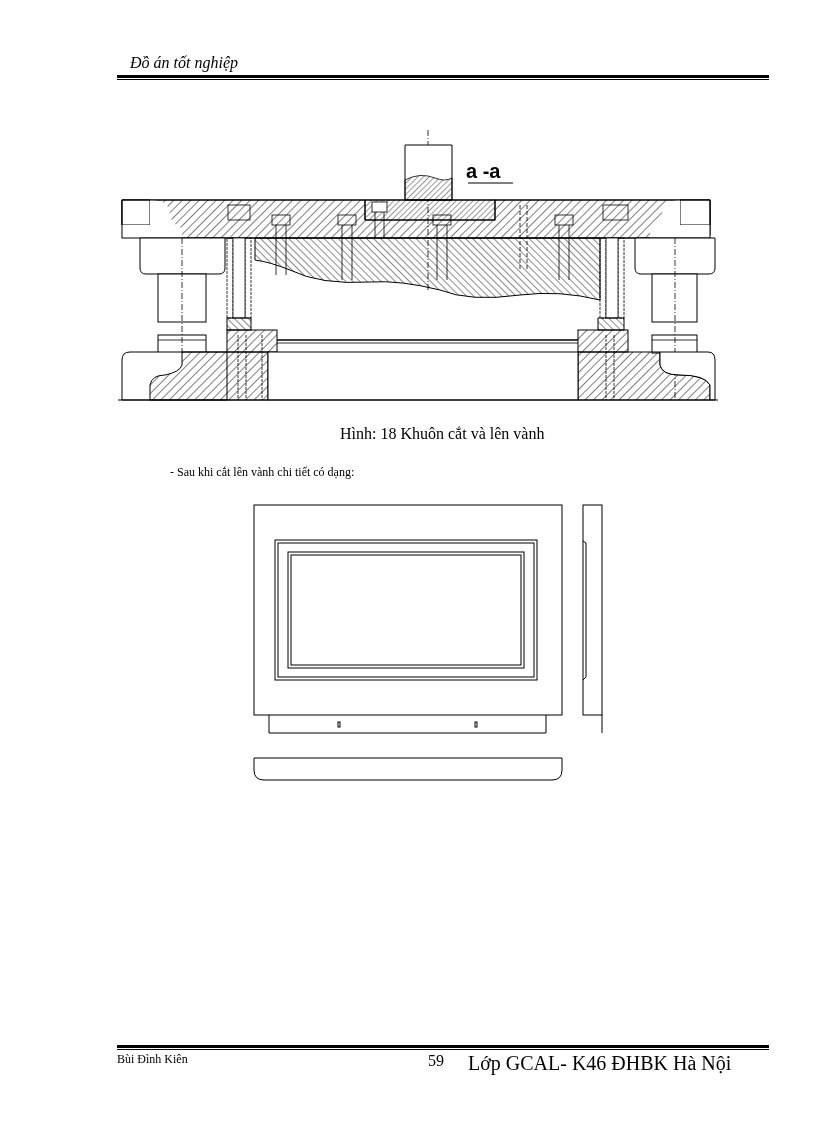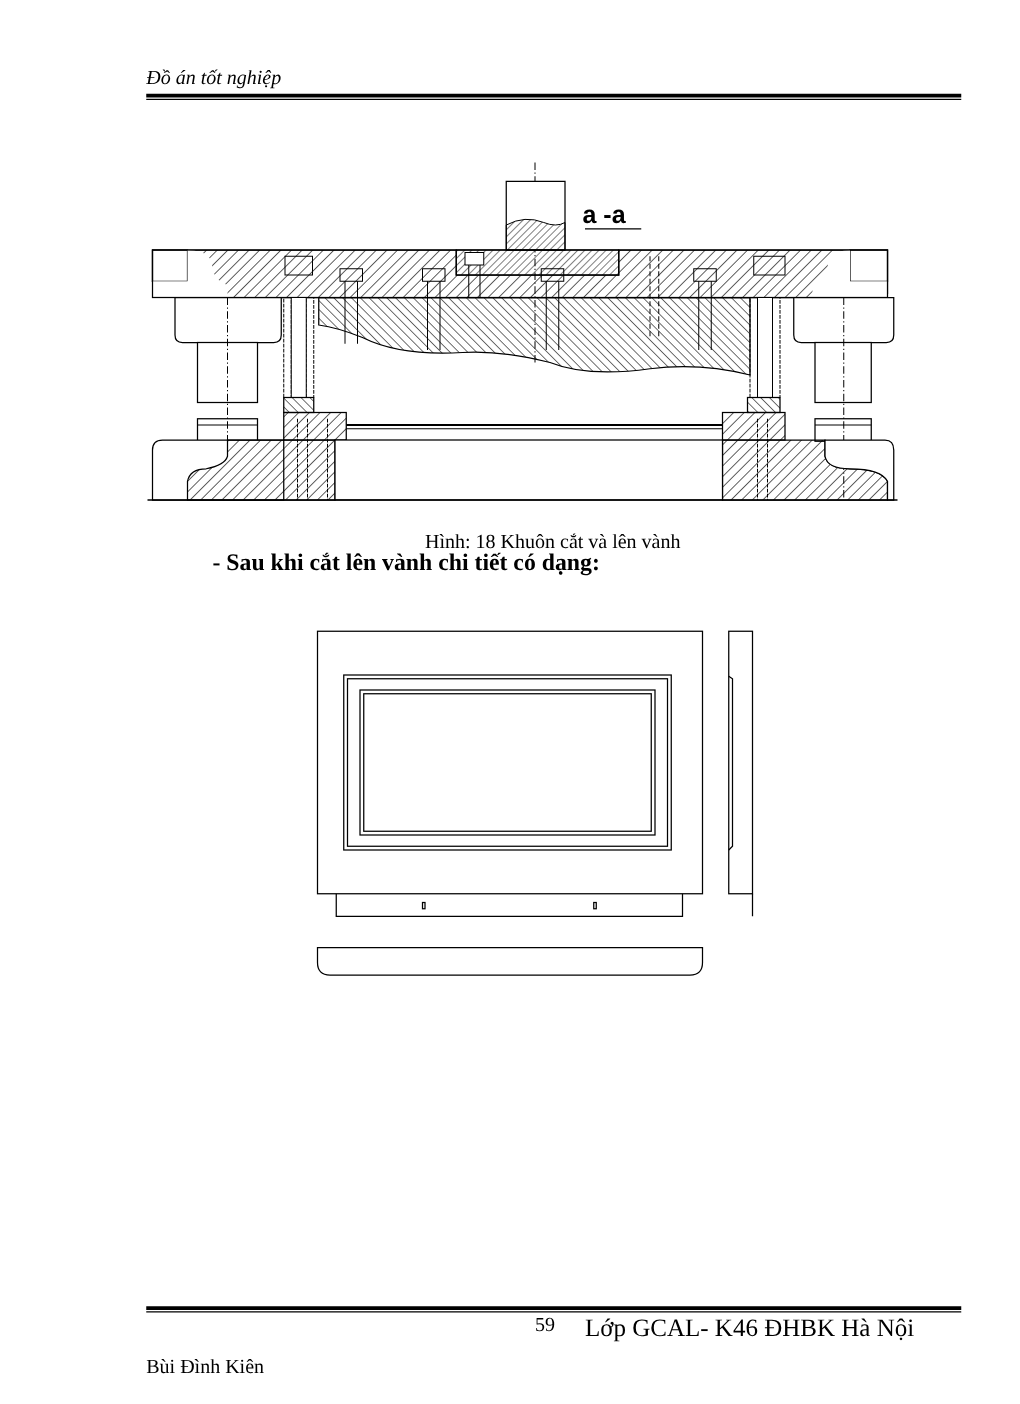--- a/index.html
+++ b/index.html
@@ -1,24 +1,24 @@
 <!DOCTYPE html>
 <html><head>
   <meta charset="utf-8">
   <style>
     html, body { margin: 0; padding: 0; background: #ffffff; }
     body { width: 816px; height: 1123px; position: relative; overflow: hidden; font-family: "Liberation Serif", serif; color: #000; }
-    .header-text { position: absolute; left: 117px; top: 54px; font-size: 16px; font-style: italic; }
+    .header-text { position: absolute; left: 130px; top: 54px; font-size: 16px; font-style: italic; }
     .rule-thick { position: absolute; left: 117px; width: 652px; height: 3px; background: #000; }
     .rule-thin { position: absolute; left: 117px; width: 652px; height: 1px; background: #000; }
     .fig1 { position: absolute; left: 117px; top: 128px; width: 620px; height: 285px; }
     .caption { position: absolute; left: 340px; top: 425px; font-size: 16px; }
-    .para { position: absolute; left: 170px; top: 440px; font-size: 19px; font-weight: bold; }
+    .para { position: absolute; left: 170px; top: 465px; font-size: 12px; }
     .fig2 { position: absolute; left: 245px; top: 495px; width: 380px; height: 295px; }
-    .footer-left { position: absolute; left: 117px; top: 1052px; font-size: 16px; margin-top: 33px; }
+    .footer-left { position: absolute; left: 117px; top: 1052px; font-size: 12px; }
     .footer-page { position: absolute; left: 428px; top: 1052px; font-size: 16px; }
     .footer-right { position: absolute; left: 468px; top: 1052px; font-size: 20px; }
     svg text { font-family: "Liberation Sans", sans-serif; }
   </style>
 </head>
 <body>
 
 <div class="header-text">Đồ án tốt nghiệp</div>
 <div class="rule-thick" style="top:75px;"></div>
 <div class="rule-thin" style="top:79px;"></div>

